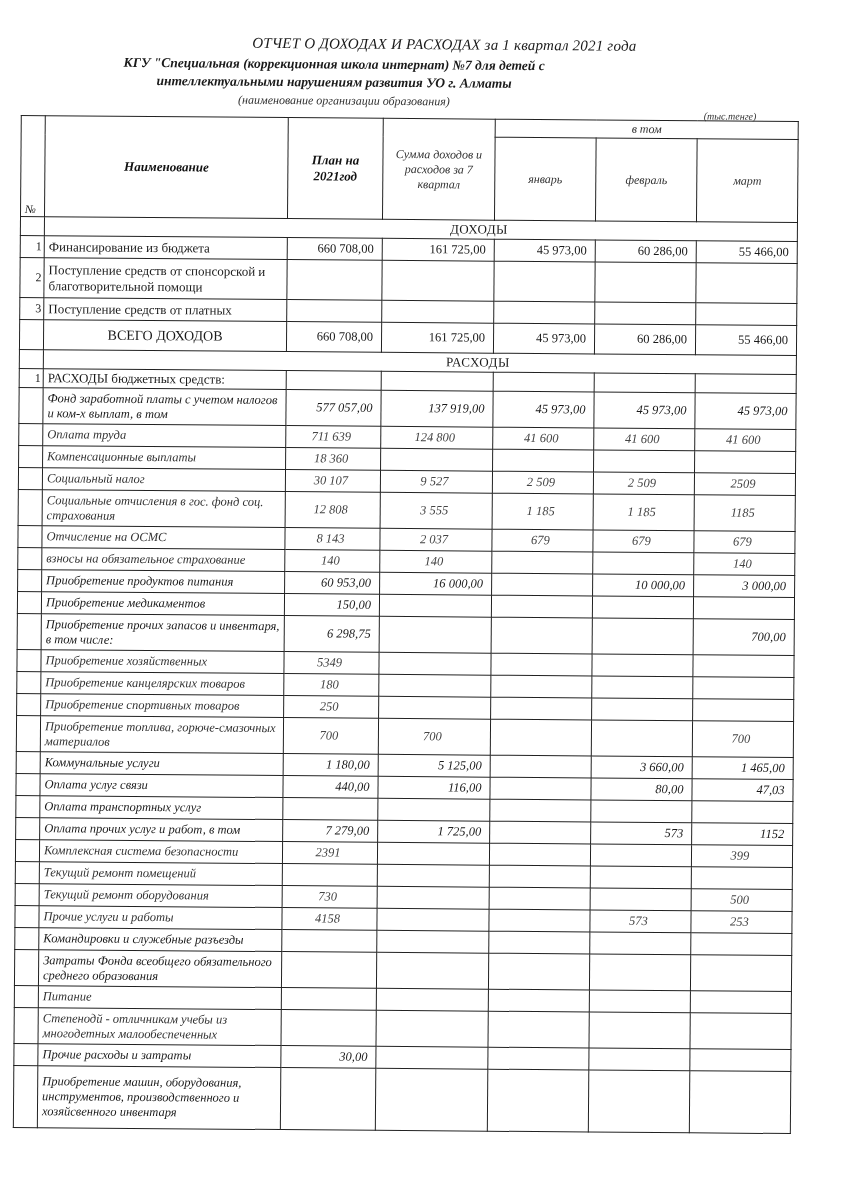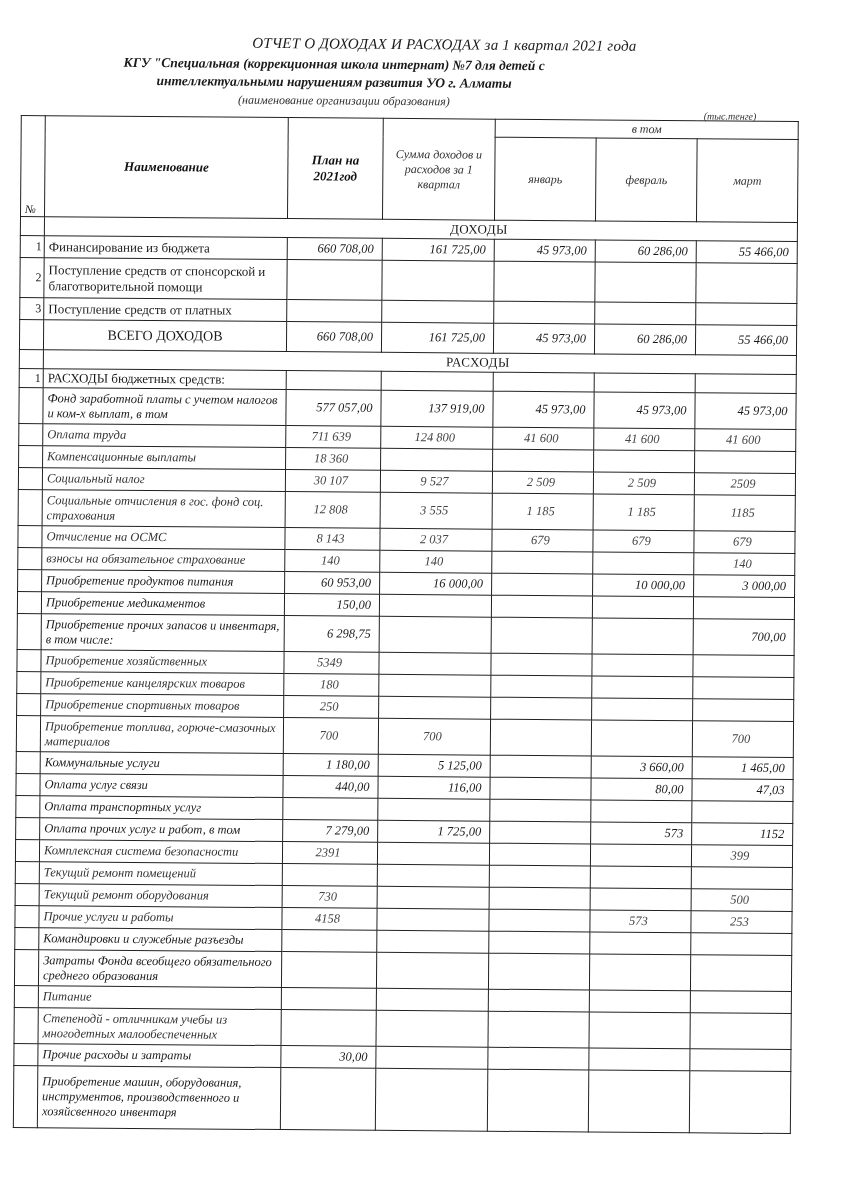--- a/index.html
+++ b/index.html
@@ -38,21 +38,21 @@
   col.c-m { width: 101px; }
   .hdr { font-style: italic; text-align: center; font-size: 12px; color: #333; }
   .hdr-bold { font-weight: bold !important; font-size: 13px; color: #111; }
   .no { text-align: right; font-weight: bold; font-size: 12px; padding-right: 2px !important; }
   .no-hdr { vertical-align: bottom !important; font-style: italic; font-weight: bold; text-align: left; font-size: 11.5px; }
   .section { text-align: center; font-weight: bold; font-size: 13px; letter-spacing: 0.5px; padding-left: 120px !important; }
   .bold-name { font-weight: bold; font-size: 13px; }
   .italic-bold { font-style: italic; font-weight: bold; }
   .italic { font-style: italic; color: #333; }
   .num { text-align: right; padding-right: 8px !important; white-space: nowrap; }
-  .num-bold { font-weight: bold; font-style: italic; }
+  .num-bold { font-weight: bold; }
   .num-ib { font-style: italic; font-weight: bold; }
   .num-i { font-style: italic; color: #444; text-align: center; }
   .total { text-align: center; font-weight: bold; font-size: 14px; }
   .h-head1 td { height: 14px; }
   .h-head2 td { height: 80px; }
 </style>
 </head>
 <body>
 
 <div class="page">
@@ -72,21 +72,21 @@
         <col class="c-sum">
       <col class="c-m">
         <col class="c-m">
         <col class="c-m">
     </colgroup>
     <tbody id="tbody">
       <tr class="h-head1">
         <td rowspan="2" class="no-hdr">№</td>
         <td rowspan="2" class="hdr hdr-bold">Наименование</td>
         <td rowspan="2" class="hdr hdr-bold">План на 2021год</td>
-        <td rowspan="2" class="hdr">Сумма доходов и расходов за 1 квартал</td>
+        <td rowspan="2" class="hdr">Сумма доходов и расходов за 7 квартал</td>
         <td colspan="3" class="hdr">в том</td>
       </tr>
       <tr class="h-head2">
         <td class="hdr">январь</td>
         <td class="hdr">февраль</td>
         <td class="hdr">март</td>
       </tr>
       <tr>
         <td></td>
         <td colspan="6" class="section">ДОХОДЫ</td>

